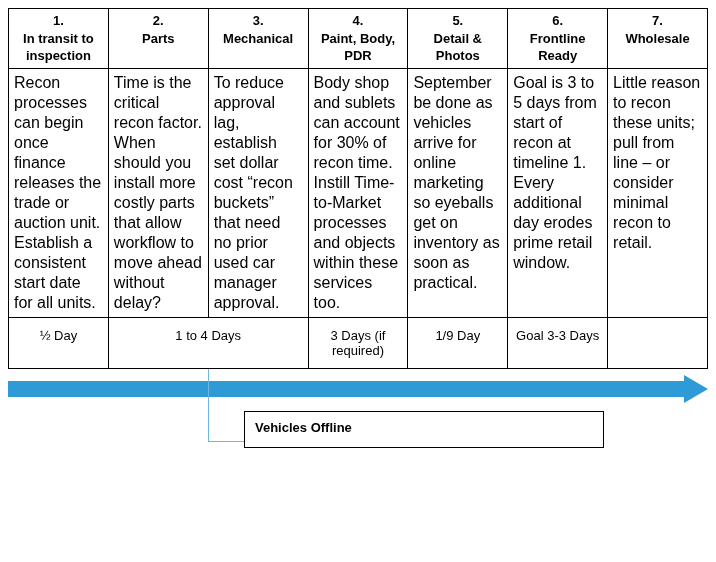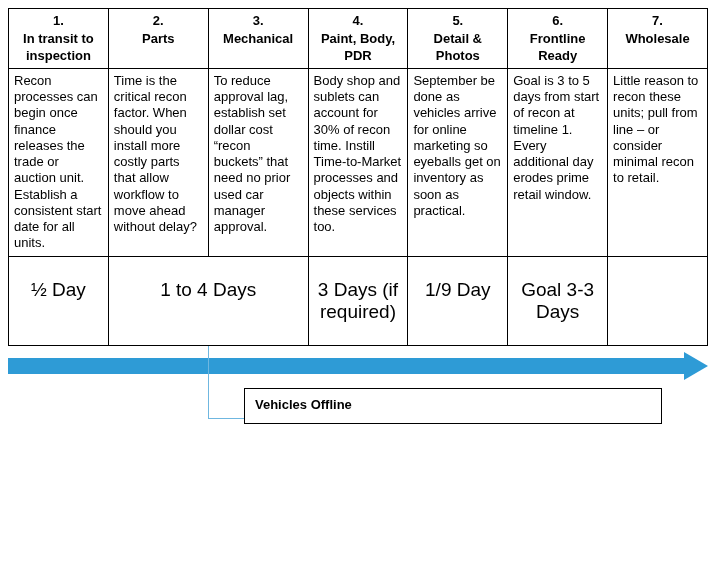--- a/index.html
+++ b/index.html
@@ -27,27 +27,27 @@
     font-weight: bold;
     text-align: center;
     vertical-align: top;
     line-height: 1.25;
   }
   table.recon th .num {
     display: block;
     margin-bottom: 2px;
   }
   tr.desc td {
-    font-size: 13px;
+    font-size: 16px;
     line-height: 1.25;
   }
   tr.duration td {
     text-align: center;
-    font-size: 19px;
-    padding: 22px 4px;
+    font-size: 13px;
+    padding: 10px 4px;
   }
   .arrow-wrap {
     margin-top: 6px;
     width: 100%;
     height: 28px;
     position: relative;
   }
   .arrow-bar {
     position: absolute;
     left: 0;
@@ -83,21 +83,21 @@
     left: 200px;
     top: 30px;
     width: 36px;
     height: 1px;
     background: #6fb7e0;
   }
   .callout-box {
     position: absolute;
     left: 236px;
     top: 0;
-    width: 418px;
+    width: 360px;
     border: 1px solid #000;
     padding: 8px 10px;
     background: #fff;
     font-size: 13px;
     line-height: 1.3;
   }
   .callout-box .callout-title {
     font-weight: bold;
     display: block;
     margin-bottom: 2px;

